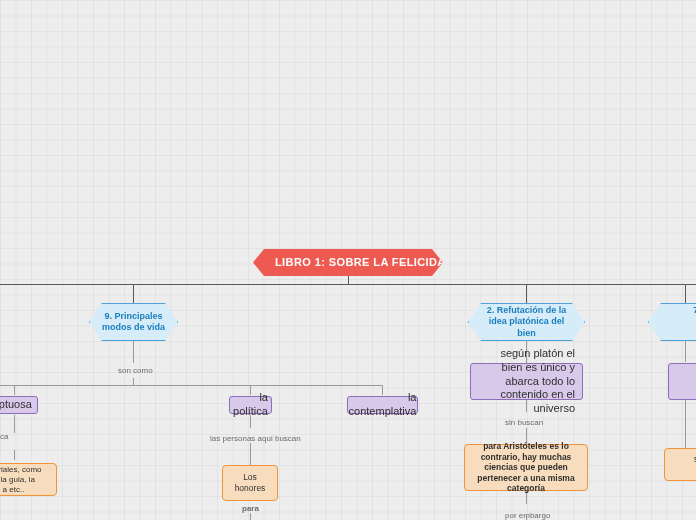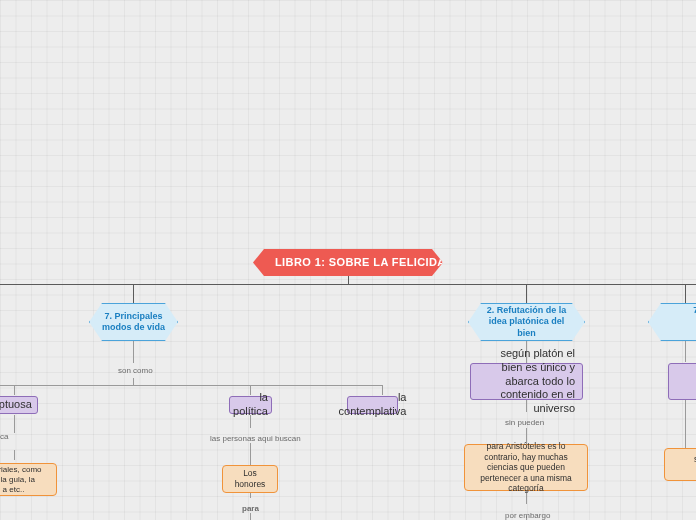--- a/index.html
+++ b/index.html
@@ -139,55 +139,55 @@
   <div class="line v grey" style="left:526px; top:400px; height:12px;"></div>
   <div class="line v grey" style="left:526px; top:428px; height:16px;"></div>
   <div class="line v grey" style="left:526px; top:491px; height:13px;"></div>
   <div class="line v grey" style="left:526px; top:516px; height:4px;"></div>
 
   <div class="line v grey" style="left:685px; top:340px; height:22px;"></div>
   <div class="line v grey" style="left:685px; top:400px; height:48px;"></div>
 
   <div class="node node-root" style="left:253px; top:249px; width:190px; height:27px;">LIBRO 1: SOBRE LA FELICIDAD</div>
 
-  <div class="node node-blue" style="left:89px; top:303px; width:89px; height:38px;">7. Principales modos de vida</div>
+  <div class="node node-blue" style="left:89px; top:303px; width:89px; height:38px;">9. Principales modos de vida</div>
 
   <div class="node node-blue" style="left:468px; top:303px; width:117px; height:38px;">2. Refutación de la idea platónica del bien</div>
 
   <div class="node node-blue" style="left:648px; top:303px; width:117px; height:38px; white-space:pre-line;">7. El b
 un t
 perf</div>
 
   <div class="node node-purple" style="left:-22px; top:396px; width:60px; height:18px;">oluptuosa</div>
 
   <div class="node node-purple" style="left:229px; top:396px; width:43px; height:18px;">la política</div>
 
-  <div class="node node-purple" style="left:347px; top:396px; width:51px; height:18px;">la contemplativa</div>
+  <div class="node node-purple" style="left:347px; top:396px; width:71px; height:18px;">la contemplativa</div>
 
   <div class="node node-purple" style="left:470px; top:363px; width:113px; height:37px;">según platón el bien es único y abarca todo lo contenido en el universo</div>
 
   <div class="node node-purple" style="left:668px; top:363px; width:80px; height:37px; white-space:pre-line;">llam
 que</div>
 
   <div class="node node-orange" style="left:-30px; top:463px; width:87px; height:33px; white-space:pre-line; font-size:8px;">nsoriales, como
 s, la gula, la
 a etc..</div>
 
-  <div class="node node-orange" style="left:222px; top:465px; width:56px; height:28px;">Los honores</div>
+  <div class="node node-orange" style="left:222px; top:465px; width:56px; height:36px;">Los honores</div>
 
-  <div class="node node-orange" style="left:464px; top:444px; width:124px; height:47px;">para Aristóteles es lo contrario, hay muchas ciencias que pueden pertenecer a una misma categoría</div>
+  <div class="node node-orange" style="left:464px; top:444px; width:124px; height:47px;font-weight:bold;">para Aristóteles es lo contrario, hay muchas ciencias que pueden pertenecer a una misma categoría</div>
 
   <div class="node node-orange" style="left:664px; top:448px; width:80px; height:33px; white-space:pre-line;">se eli
 hec</div>
 
   <div class="edge-label" style="left:-4px; top:432px;">sca</div>
 
   <div class="edge-label" style="left:118px; top:366px;">son como</div>
 
   <div class="edge-label" style="left:210px; top:434px;">las personas aqui buscan</div>
 
   <div class="edge-label" style="left:242px; top:504px;font-weight:bold;">para</div>
 
-  <div class="edge-label" style="left:505px; top:418px;">sin pueden</div>
+  <div class="edge-label" style="left:505px; top:418px;">sin buscan</div>
 
   <div class="edge-label" style="left:505px; top:511px;">por embargo</div>
 
 </div>
 
 </body></html>

